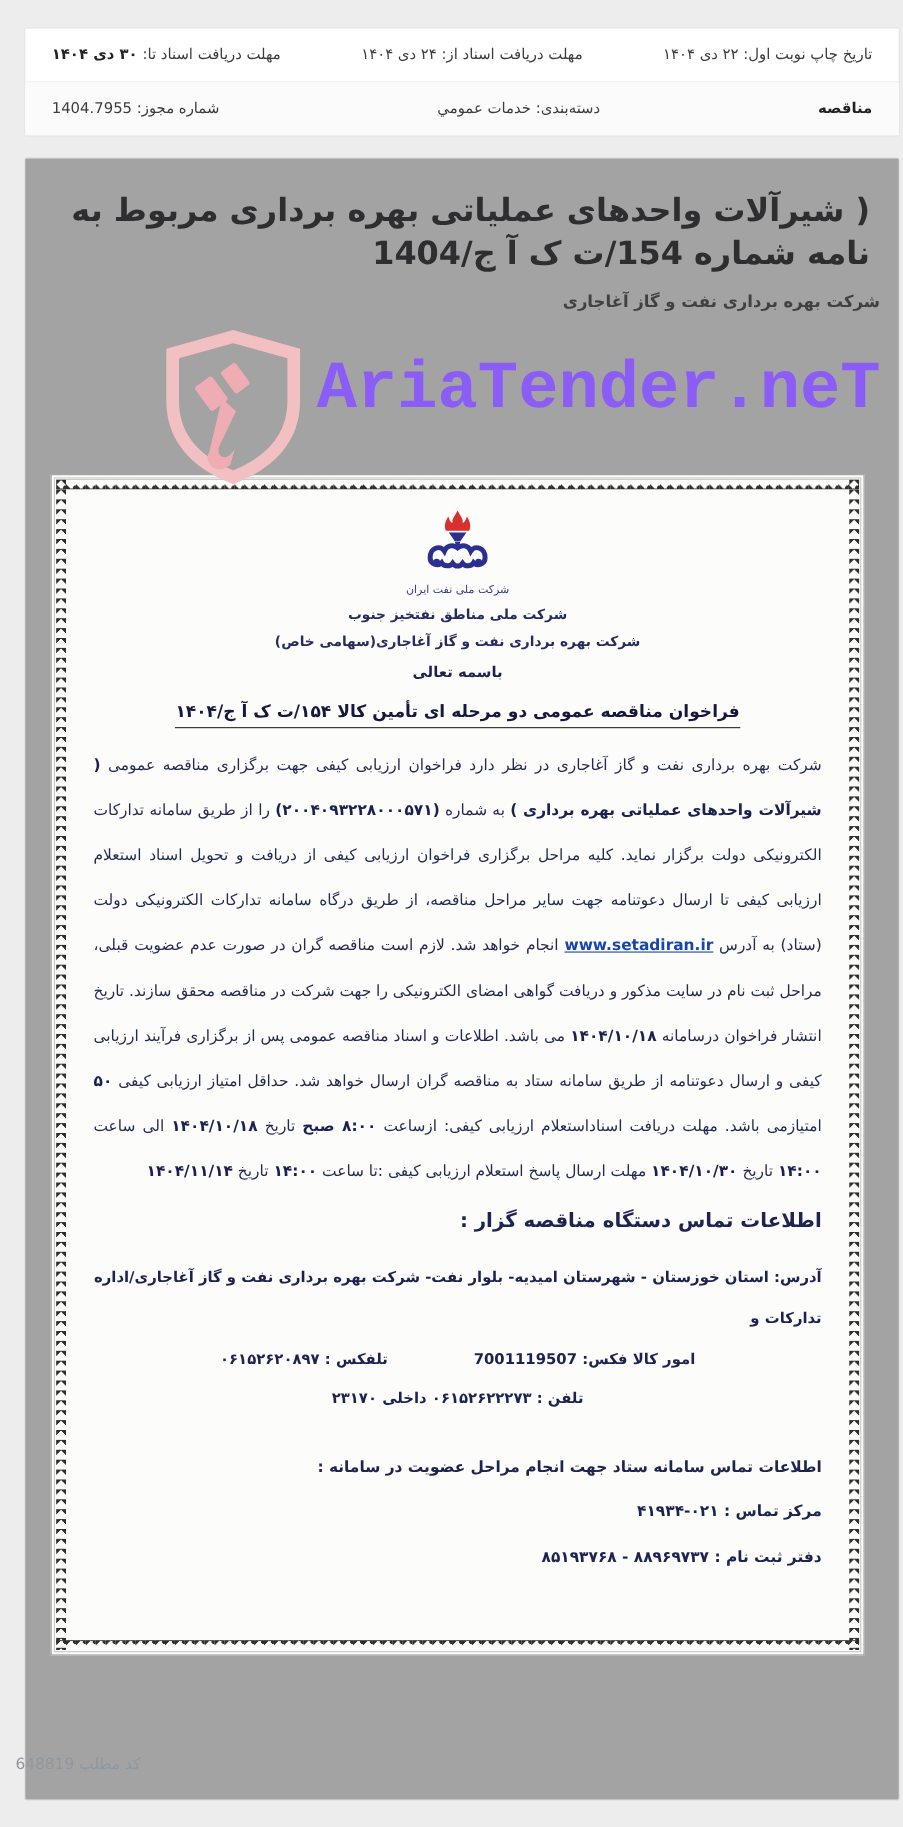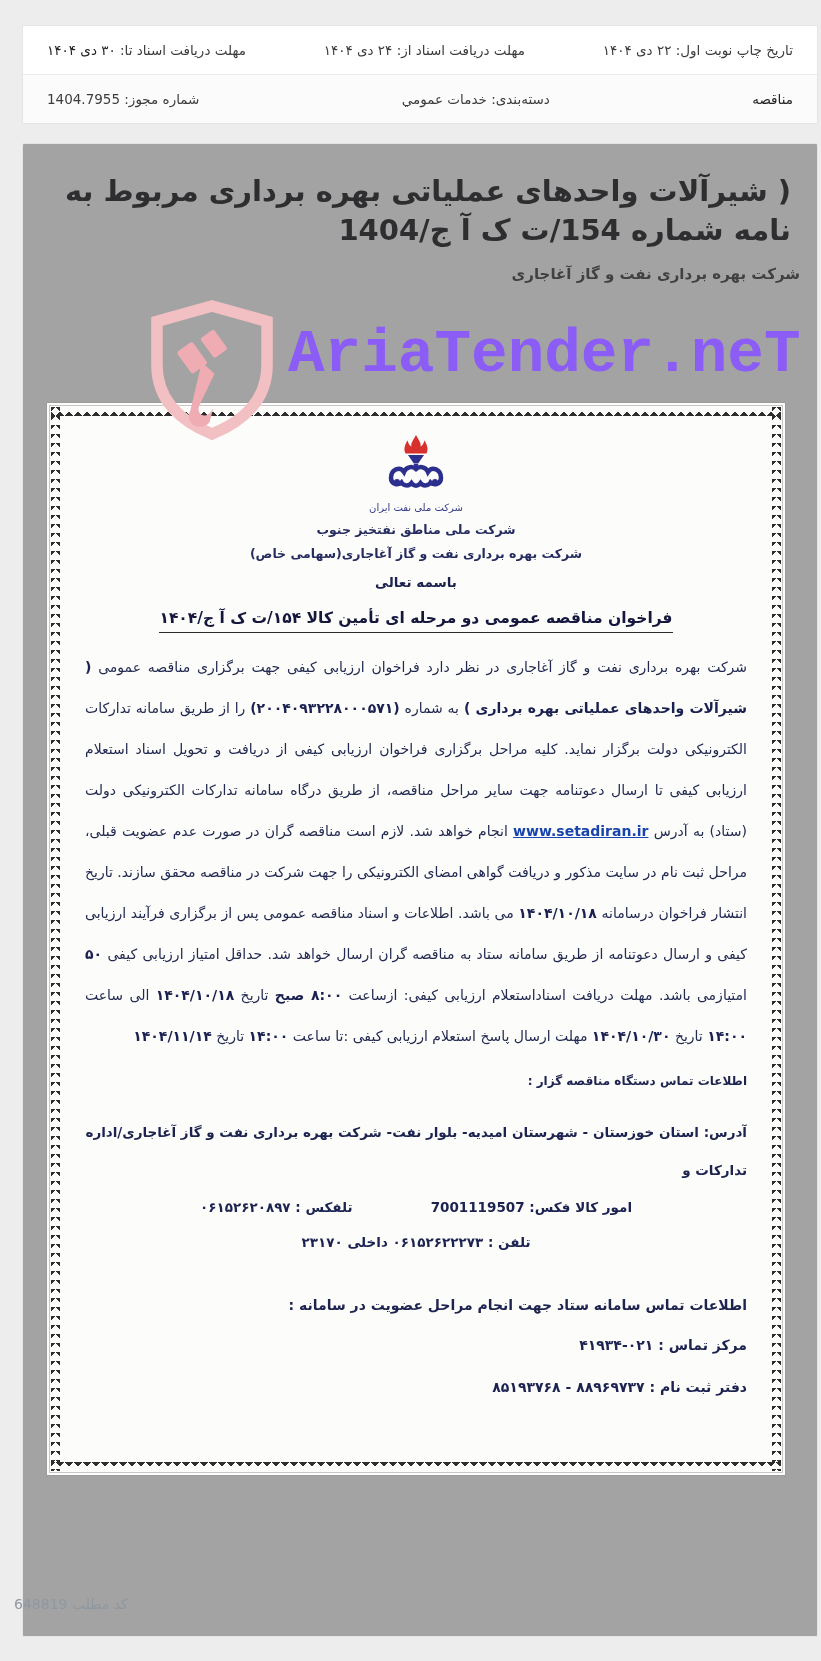--- a/index.html
+++ b/index.html
@@ -15,21 +15,21 @@
     background:#fff;border:1px solid #e4e4e6;border-radius:2px;
   }
   .meta-row{
     display:flex;justify-content:space-between;align-items:center;
     height:48px;padding:0 24px;font-size:13.5px;color:#3c3c3c;
   }
   .meta-row.row1{border-bottom:1px solid #ececee;}
   .meta-row.row2{background:#fbfbfc;}
   .meta-cell .lbl{color:#3c3c3c;}
   .meta-cell .val{color:#3c3c3c;}
-  .meta-cell .val.bold, .meta-cell .lbl.bold{font-weight:normal;color:#222;}
+  .meta-cell .val.bold, .meta-cell .lbl.bold{font-weight:bold;color:#222;}
   
   .main-card{
     position:absolute;right:3px;left:22px;top:143px;height:1492px;
     background:#a3a3a3;border:1px solid #e4e4e6;border-radius:2px;
   }
   .page-title{
     margin:0;padding:28px 26px 0 26px;text-align:right;
     font-size:29px;line-height:1.33;font-weight:bold;color:#2e2e30;
   }
   .org-name{
@@ -39,21 +39,21 @@
   
   .watermark{position:absolute;top:298px;right:0;left:0;height:150px;z-index:4;pointer-events:none;}
   .wm-shield{position:absolute;left:148px;top:2px;width:128px;height:140px;}
   .wm-text{
     position:absolute;left:288px;top:22px;direction:ltr;
     font-size:61px;font-weight:600;letter-spacing:0px;color:#8b5cf6;
     font-family:Liberation Mono, monospace;white-space:nowrap;
   }
   
   .doc{
-    position:absolute;right:31px;top:258px;width:740px;height:1074px;
+    position:absolute;right:31px;top:287px;width:740px;height:1074px;
     background:#fcfcfa;border:1px solid #9d9d9d;box-sizing:border-box;z-index:1;
   }
   .doc-innerline{position:absolute;inset:2px;border:1px solid #c7c7c5;pointer-events:none;}
   .zig{position:absolute;pointer-events:none;}
   .zig.h{height:9px;left:4px;right:4px;
     background:
       linear-gradient(45deg,#2e2e2e 25%,transparent 25%) 0 0/9px 9px,
       linear-gradient(-45deg,#2e2e2e 25%,transparent 25%) 0 0/9px 9px;
   }
   .zig.top{top:4px;} .zig.bottom{bottom:4px;transform:scaleY(-1);}
@@ -75,21 +75,21 @@
   .doc-heading{
     display:inline-block;font-size:15.5px;font-weight:bold;color:#15173d;
     border-bottom:1.5px solid #2a2a2a;padding-bottom:5px;margin-top:19px;
   }
   .doc-body{
     margin:14px 0 0 0;text-align:justify;font-size:14px;line-height:41px;color:#232a52;
   }
   .seg-normal{font-weight:normal;}
   .seg-bold{font-weight:bold;color:#1a2150;}
   .seg-link{font-weight:bold;color:#1744ad;text-decoration:underline;}
-  .doc-contact-h{text-align:right;font-weight:bold;font-size:12px;line-height:40px;margin-top:4px;color:#1e2450;}
+  .doc-contact-h{text-align:right;font-weight:bold;font-size:18px;line-height:40px;margin-top:4px;color:#1e2450;}
   .doc-addr1{text-align:right;font-weight:bold;font-size:13.5px;line-height:38px;margin-top:12px;color:#1c2350;}
   .doc-addr2{display:flex;justify-content:center;gap:78px;font-weight:bold;font-size:13.5px;line-height:36px;color:#1c2350;}
   .doc-phone{text-align:center;font-weight:bold;font-size:13.5px;line-height:34px;color:#1c2350;}
   .doc-setad-h{text-align:right;font-weight:bold;font-size:14px;line-height:40px;margin-top:26px;color:#1e2450;}
   .doc-cc{text-align:right;font-weight:bold;font-size:14px;line-height:40px;color:#1c2350;}
   .doc-reg{text-align:right;font-weight:bold;font-size:14px;line-height:44px;color:#1c2350;}
   .doc-sig{text-align:center;font-weight:bold;font-size:14px;color:#c64545;margin-top:42px;}
   
   .post-code{
     position:absolute;top:1596px;left:14px;right:14px;text-align:left;

